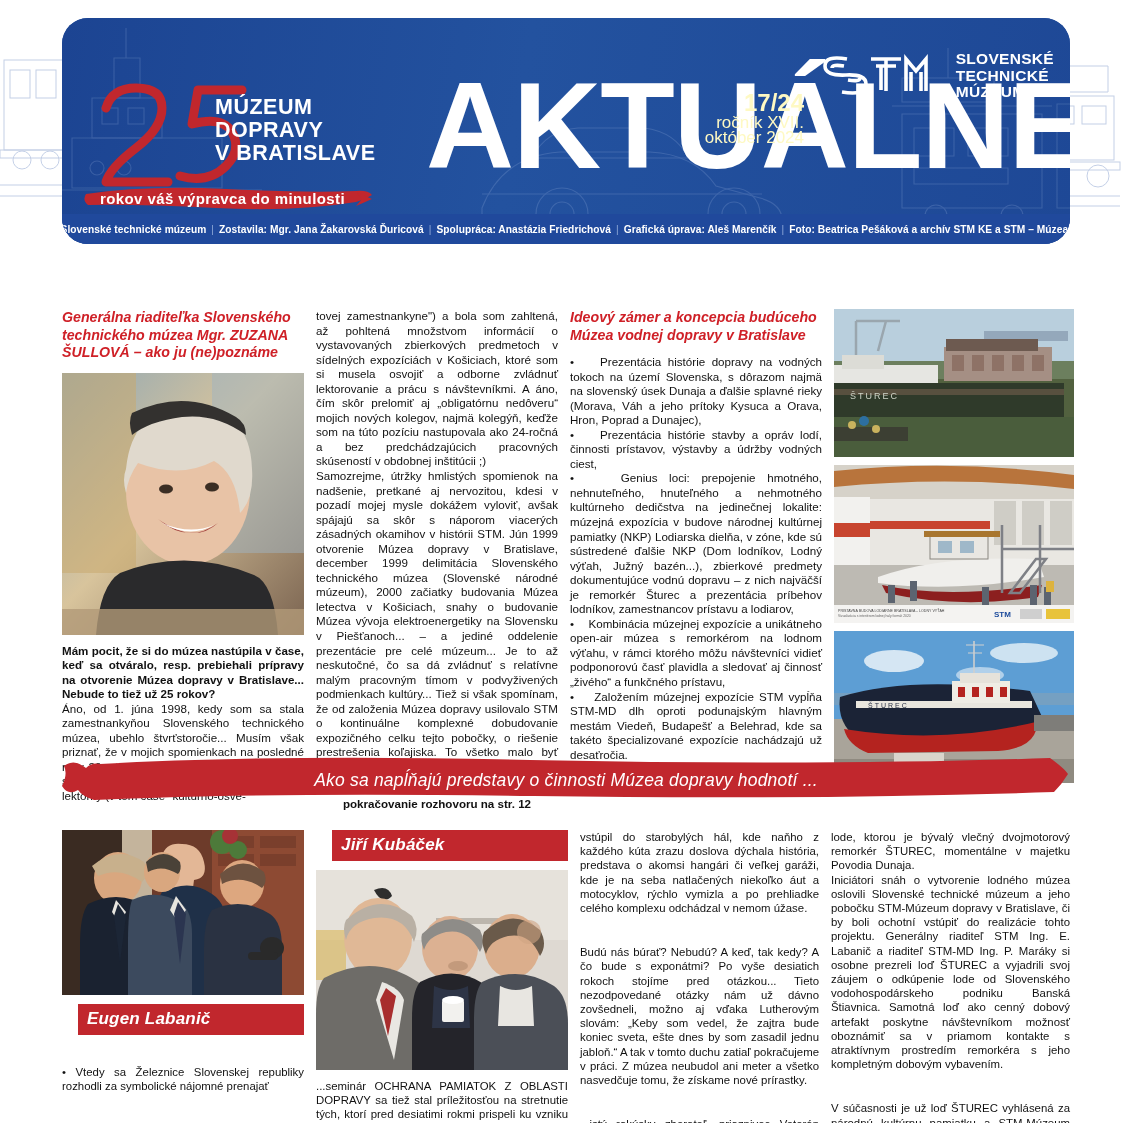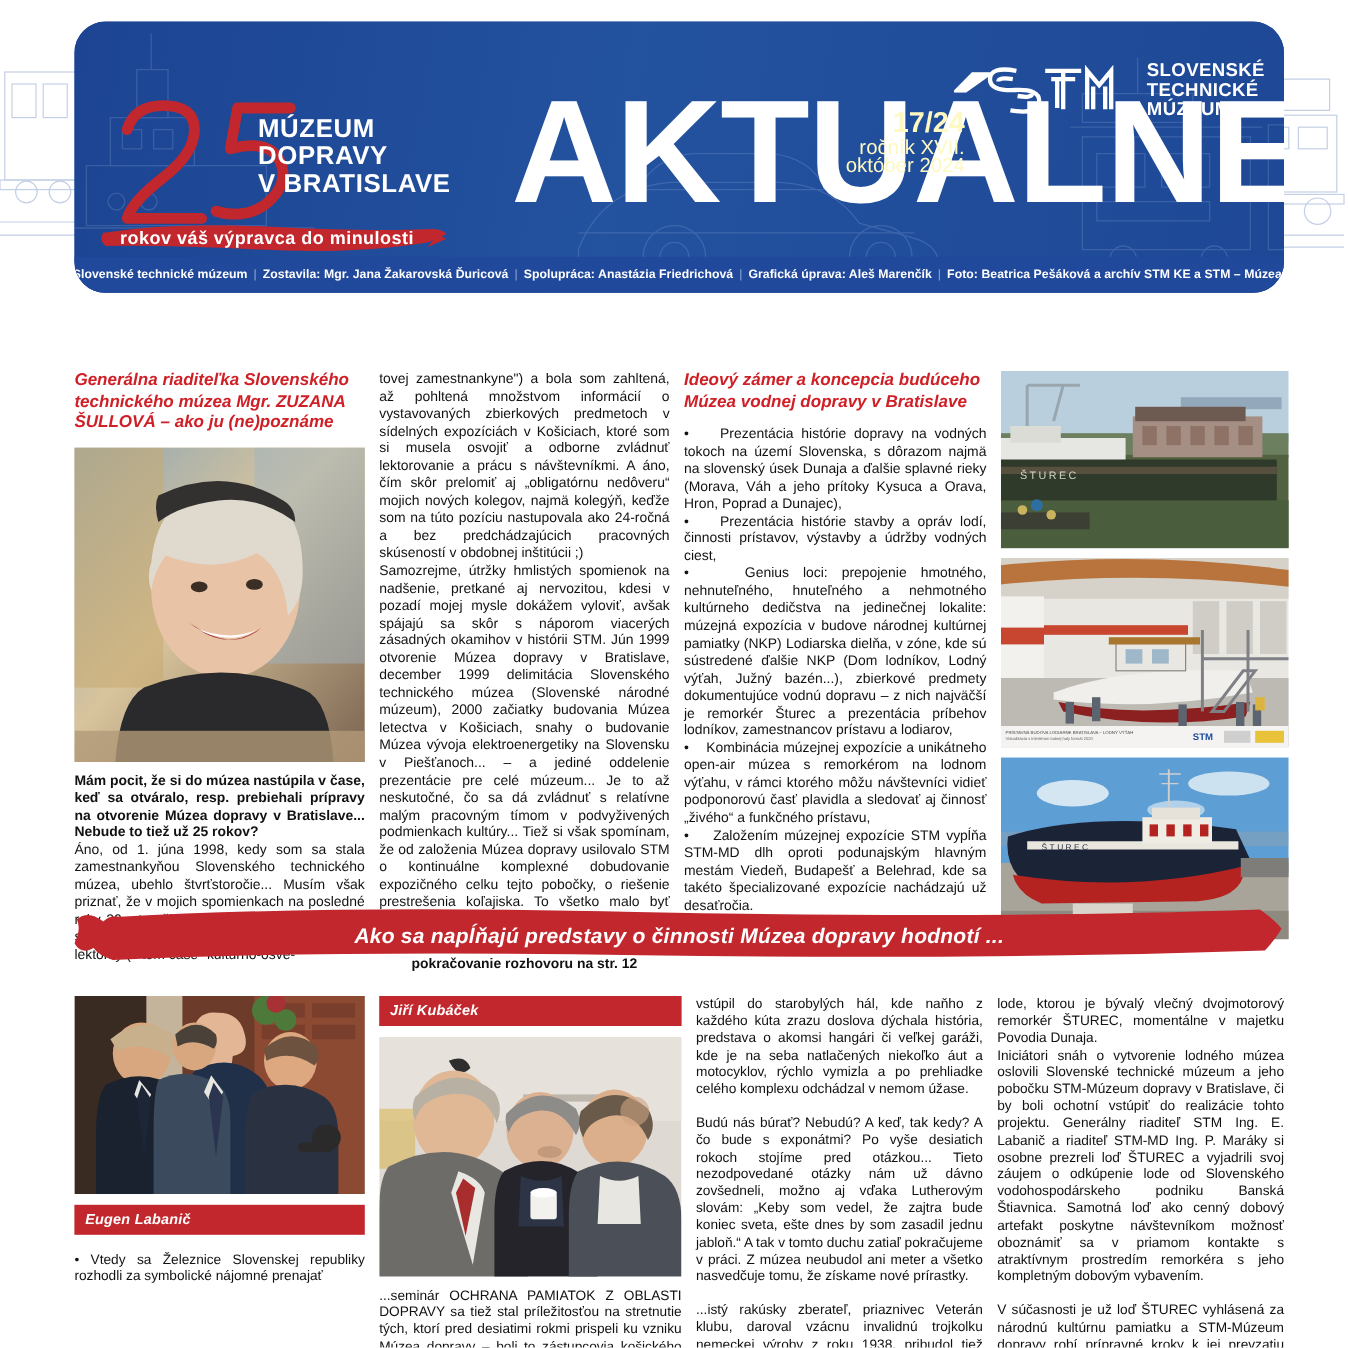--- a/index.html
+++ b/index.html
@@ -115,39 +115,39 @@
   .ph1{width:240px;height:148px;}
   .ph2{width:240px;height:158px;}
   .ph3{width:240px;height:152px;}
 
   
   .banner-wrap{
     position:absolute;left:62px;top:756px;width:1008px;height:62px;z-index:3;
   }
   .banner-text{
     position:absolute;left:0;right:0;top:14px;text-align:center;
-    color:#ffffff;font-size:17.5px;font-weight:bold;font-style:italic;
+    color:#ffffff;font-size:17.5px;font-weight:normal;font-style:italic;
     letter-spacing:.2px;z-index:4;
   }
 
   
   .page2{
     position:absolute;left:62px;top:830px;width:1008px;z-index:3;
   }
   .cols-bot{display:flex;gap:12px;}
   .bcol{width:242px;}
   .bcol.w3{width:252px;}
   .redbar{
-    background:#c1272d;color:#fff;font-size:12px;font-weight:bold;font-style:italic;
-    padding:5px 9px 6px 9px;margin:0 0 9px 0;letter-spacing:.2px;
+    background:#c1272d;color:#fff;font-size:17px;font-weight:bold;font-style:italic;
+    padding:5px 9px 6px 9px;margin:0 0 9px 16px;letter-spacing:.2px;
   }
   .photo-b1{width:242px;height:165px;overflow:hidden;display:block;margin-bottom:9px;}
   .photo-b2{width:252px;height:200px;overflow:hidden;display:block;margin-bottom:9px;}
   p.body.small{font-size:11.4px;line-height:14.2px;}
-  p.gap{margin-top:14px;}
+  p.gap{margin-top:30px;}
 </style>
 </head>
 <body>
 
 <div class="bg-lineart">
   <svg width="1123" height="280" viewBox="0 0 1123 280" xmlns="http://www.w3.org/2000/svg">
     <g stroke="#b9c7e2" stroke-width="1" fill="none" opacity="0.85">
       <rect x="4" y="60" width="60" height="90"></rect>
         <rect x="10" y="70" width="20" height="28"></rect>
       <rect x="36" y="70" width="20" height="28"></rect>

